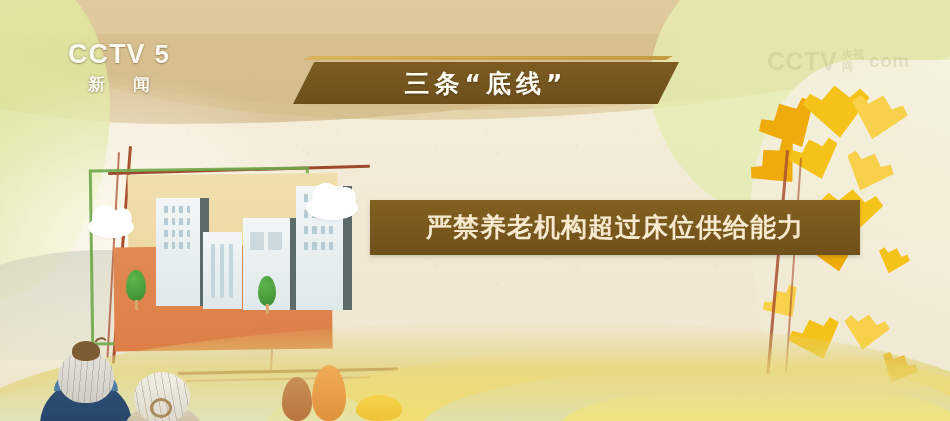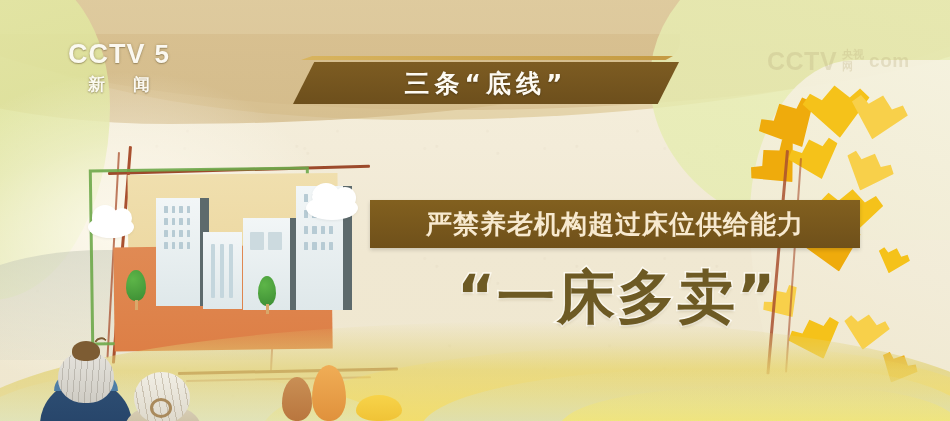--- a/index.html
+++ b/index.html
@@ -167,21 +167,21 @@
     display:flex; align-items:center; justify-content:center;
   }
   #banner-text {
     color:#fdfaf2; font-size:25px; font-weight:bold; letter-spacing:5px;
     text-shadow:0 1px 2px rgba(0,0,0,.3);
     font-family:"DejaVu Sans","Liberation Sans",sans-serif;
   }
 
   
   #subtitle-bar {
-    top:200px; left:370px; width:490px; height:48px;
+    top:200px; left:370px; width:490px; height:55px;
     background:linear-gradient(180deg,#82601f,#6f501a);
     display:flex; align-items:center; justify-content:center;
     box-shadow:0 2px 4px rgba(0,0,0,.16);
   }
   #subtitle-text {
     color:#f7e9cf; font-size:26px; font-weight:bold; letter-spacing:1px;
     font-family:"DejaVu Sans","Liberation Sans",sans-serif;
   }
 
   
@@ -438,17 +438,14 @@
 
   <div class="layer" id="banner-accent"></div>
   <div class="layer" id="banner">
     <span id="banner-text">三条“底线”</span>
   </div>
 
   <div class="layer" id="subtitle-bar">
     <span id="subtitle-text">严禁养老机构超过床位供给能力</span>
   </div>
 
-  <div class="layer" id="headline">
-    <span id="headline-text">“一床多卖”</span>
-  </div>
 
 </div>
 
 </body></html>

